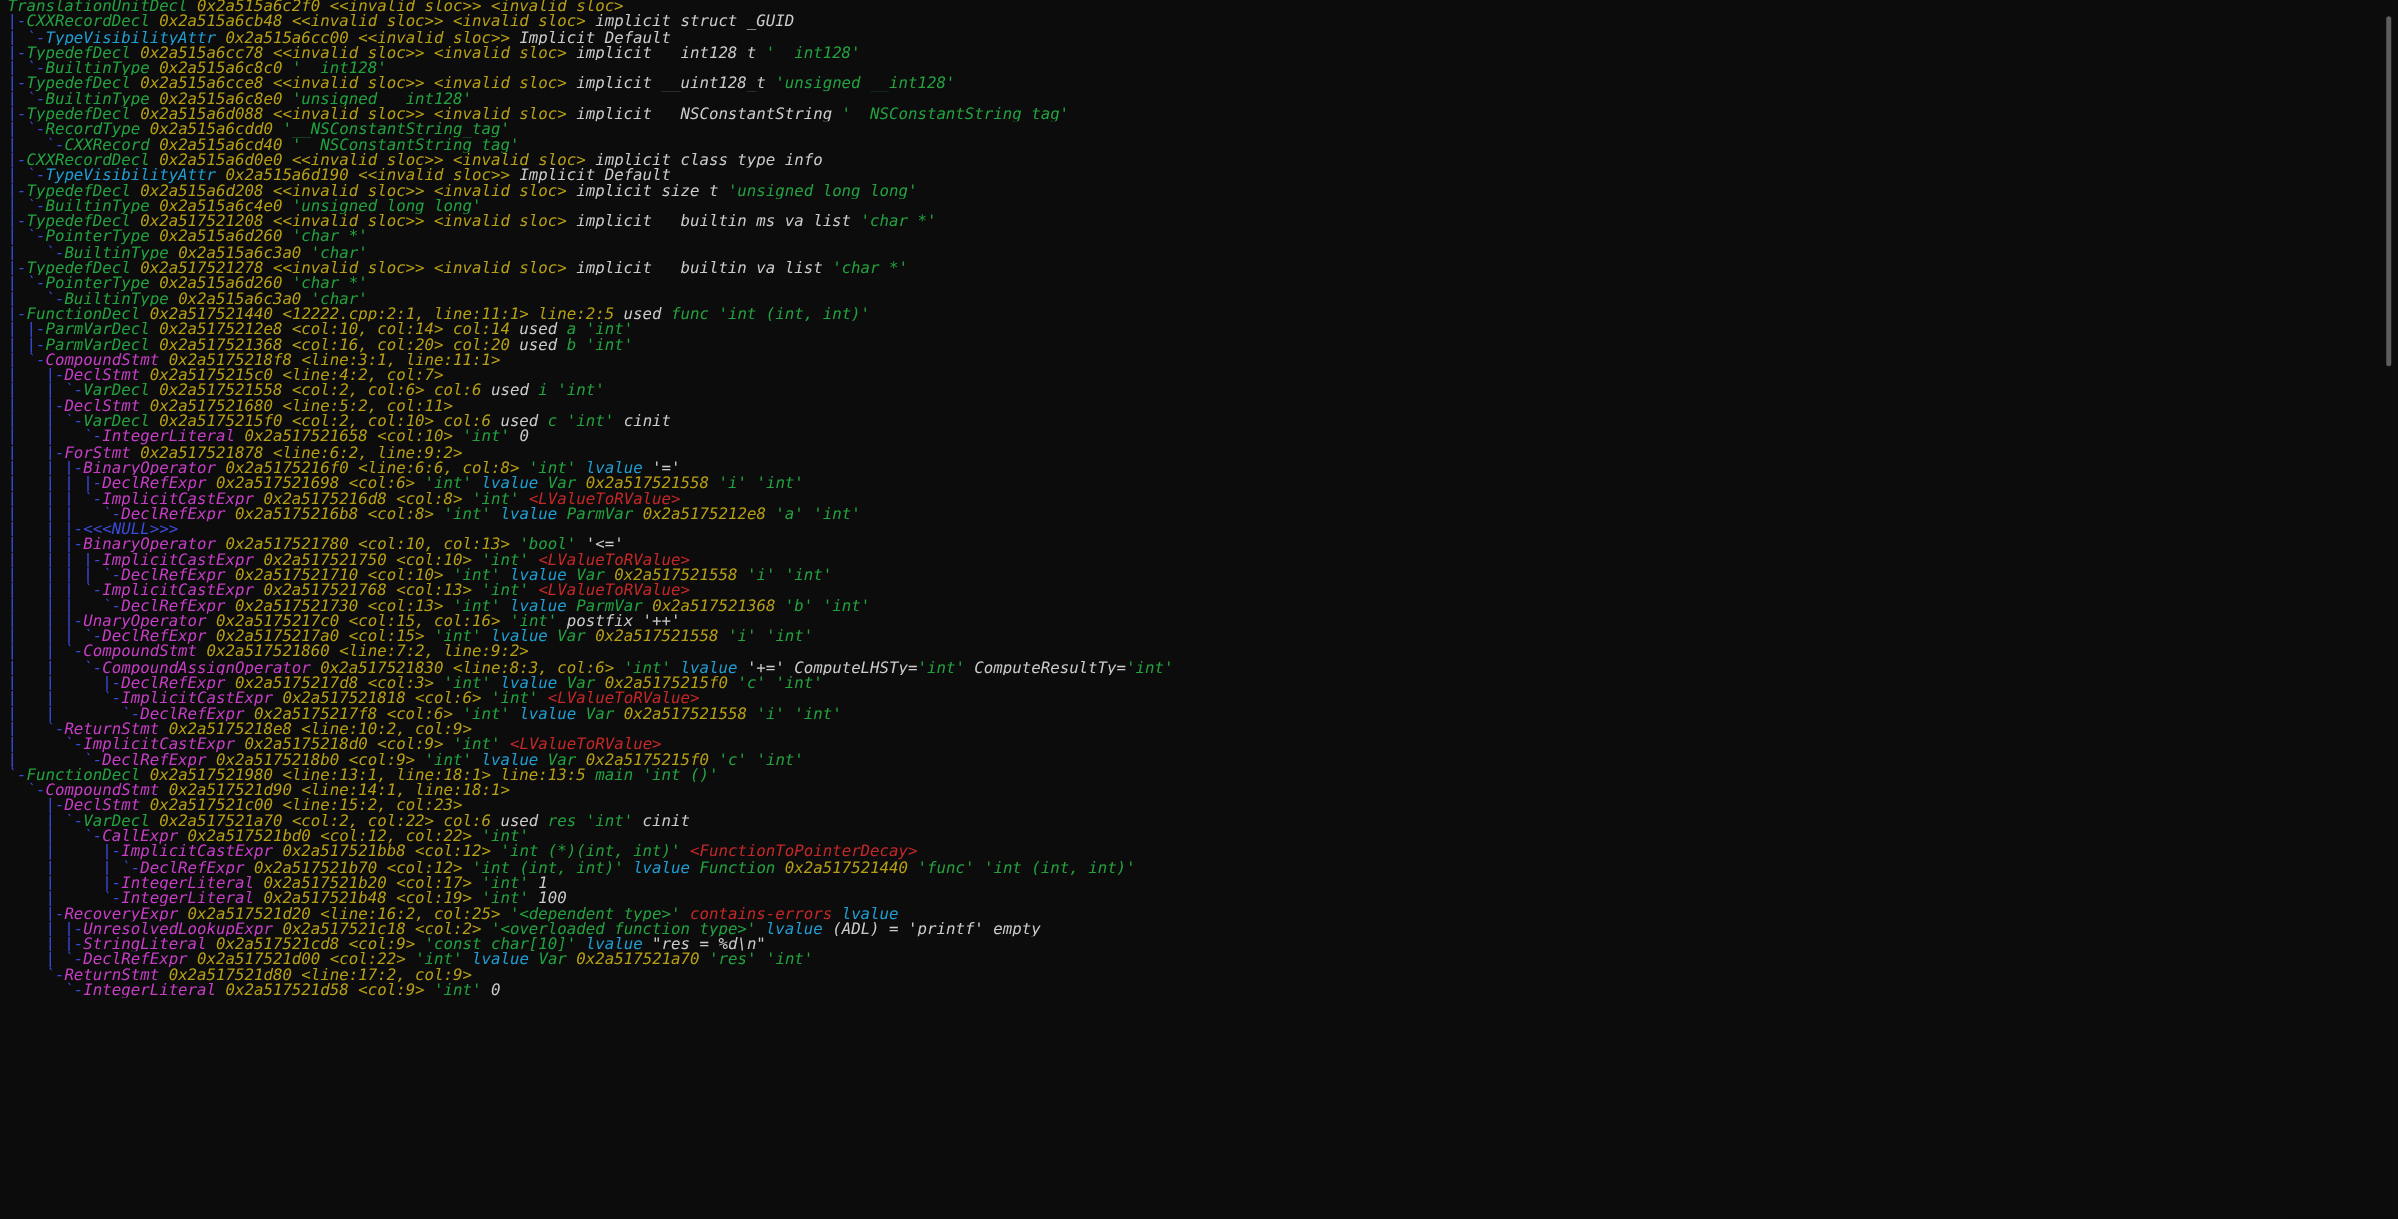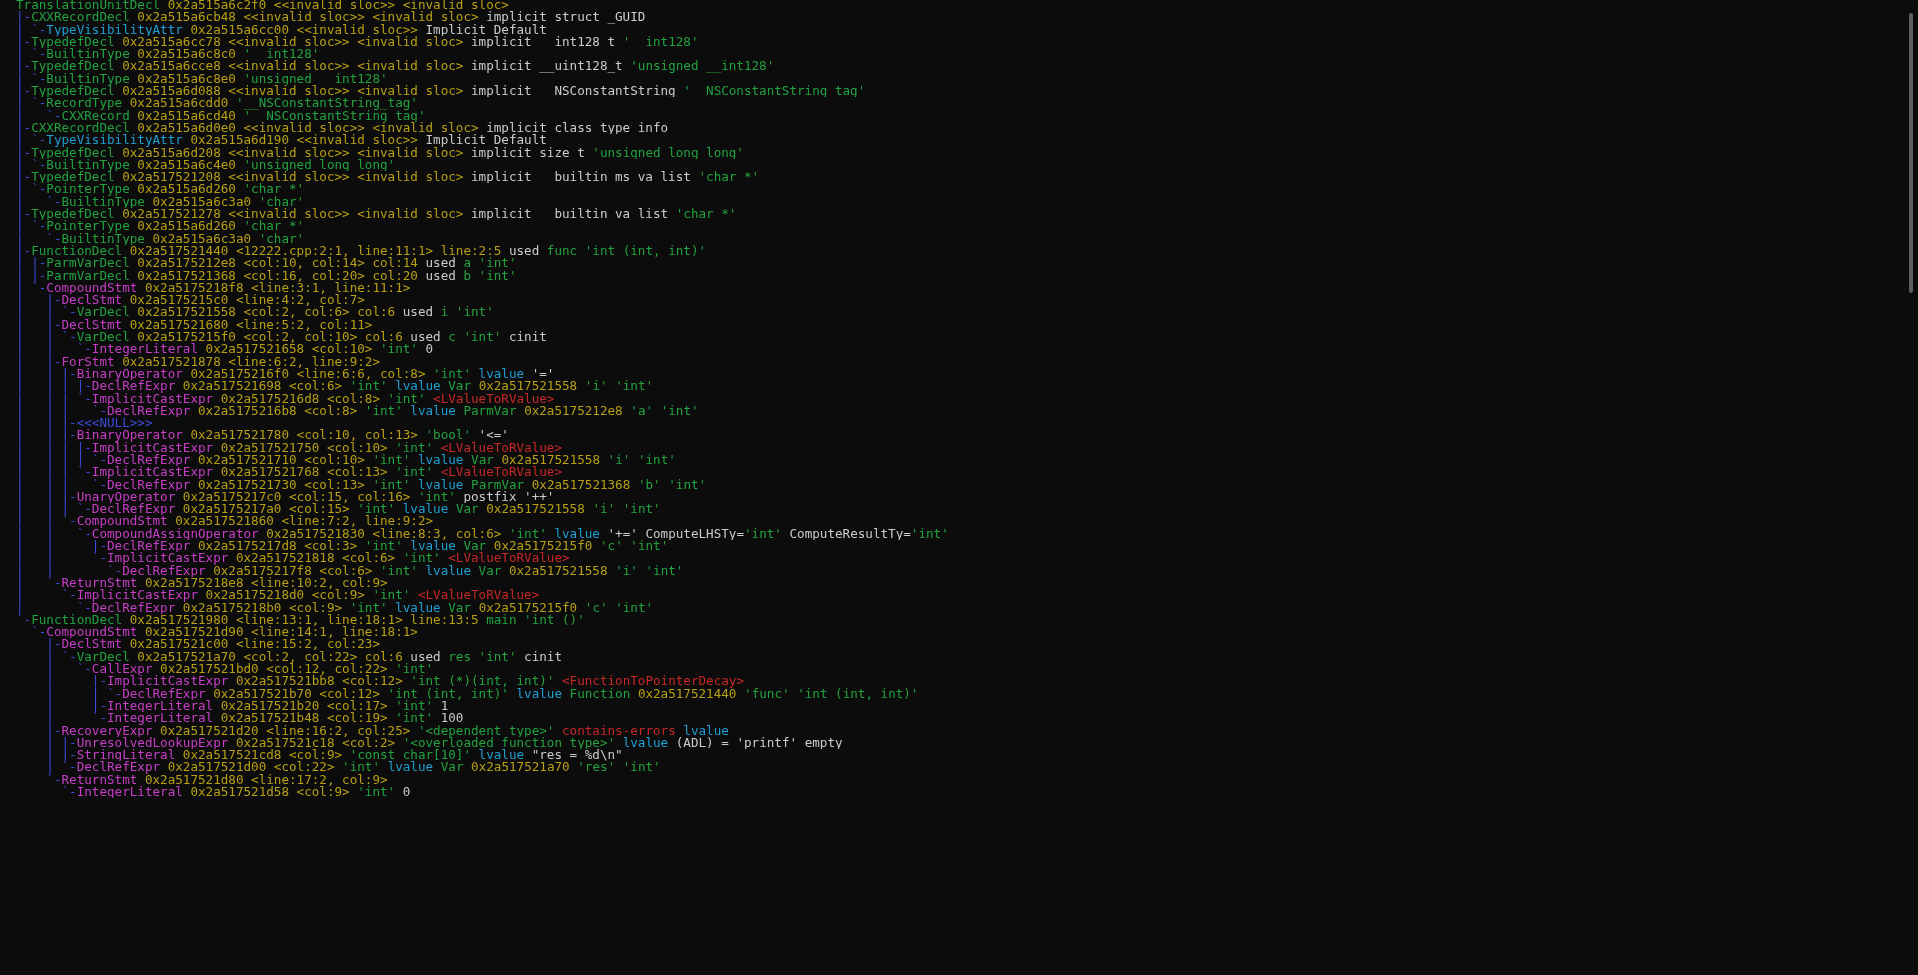--- a/index.html
+++ b/index.html
@@ -18,23 +18,24 @@
     font-family: "DejaVu Sans Mono", "Liberation Mono", monospace;
     font-size: 12.6px;
     line-height: 12.3px;
     letter-spacing: 0px;
     white-space: pre;
     overflow: hidden;
     -webkit-font-smoothing: none;
   }
   #screen {
     position: absolute;
-    left: 16px;
+    left: 6px;
     top: -1px;
     width: 1900px;
+    font-style: italic;
   }
   .line {
     height: 12.3px;
     white-space: pre;
     overflow: hidden;
   }
   
   .c-plain  { color: #cccccc; }
   .c-tree   { color: #3b4cdb; }        
   .c-decl   { color: #23a33f; }        

